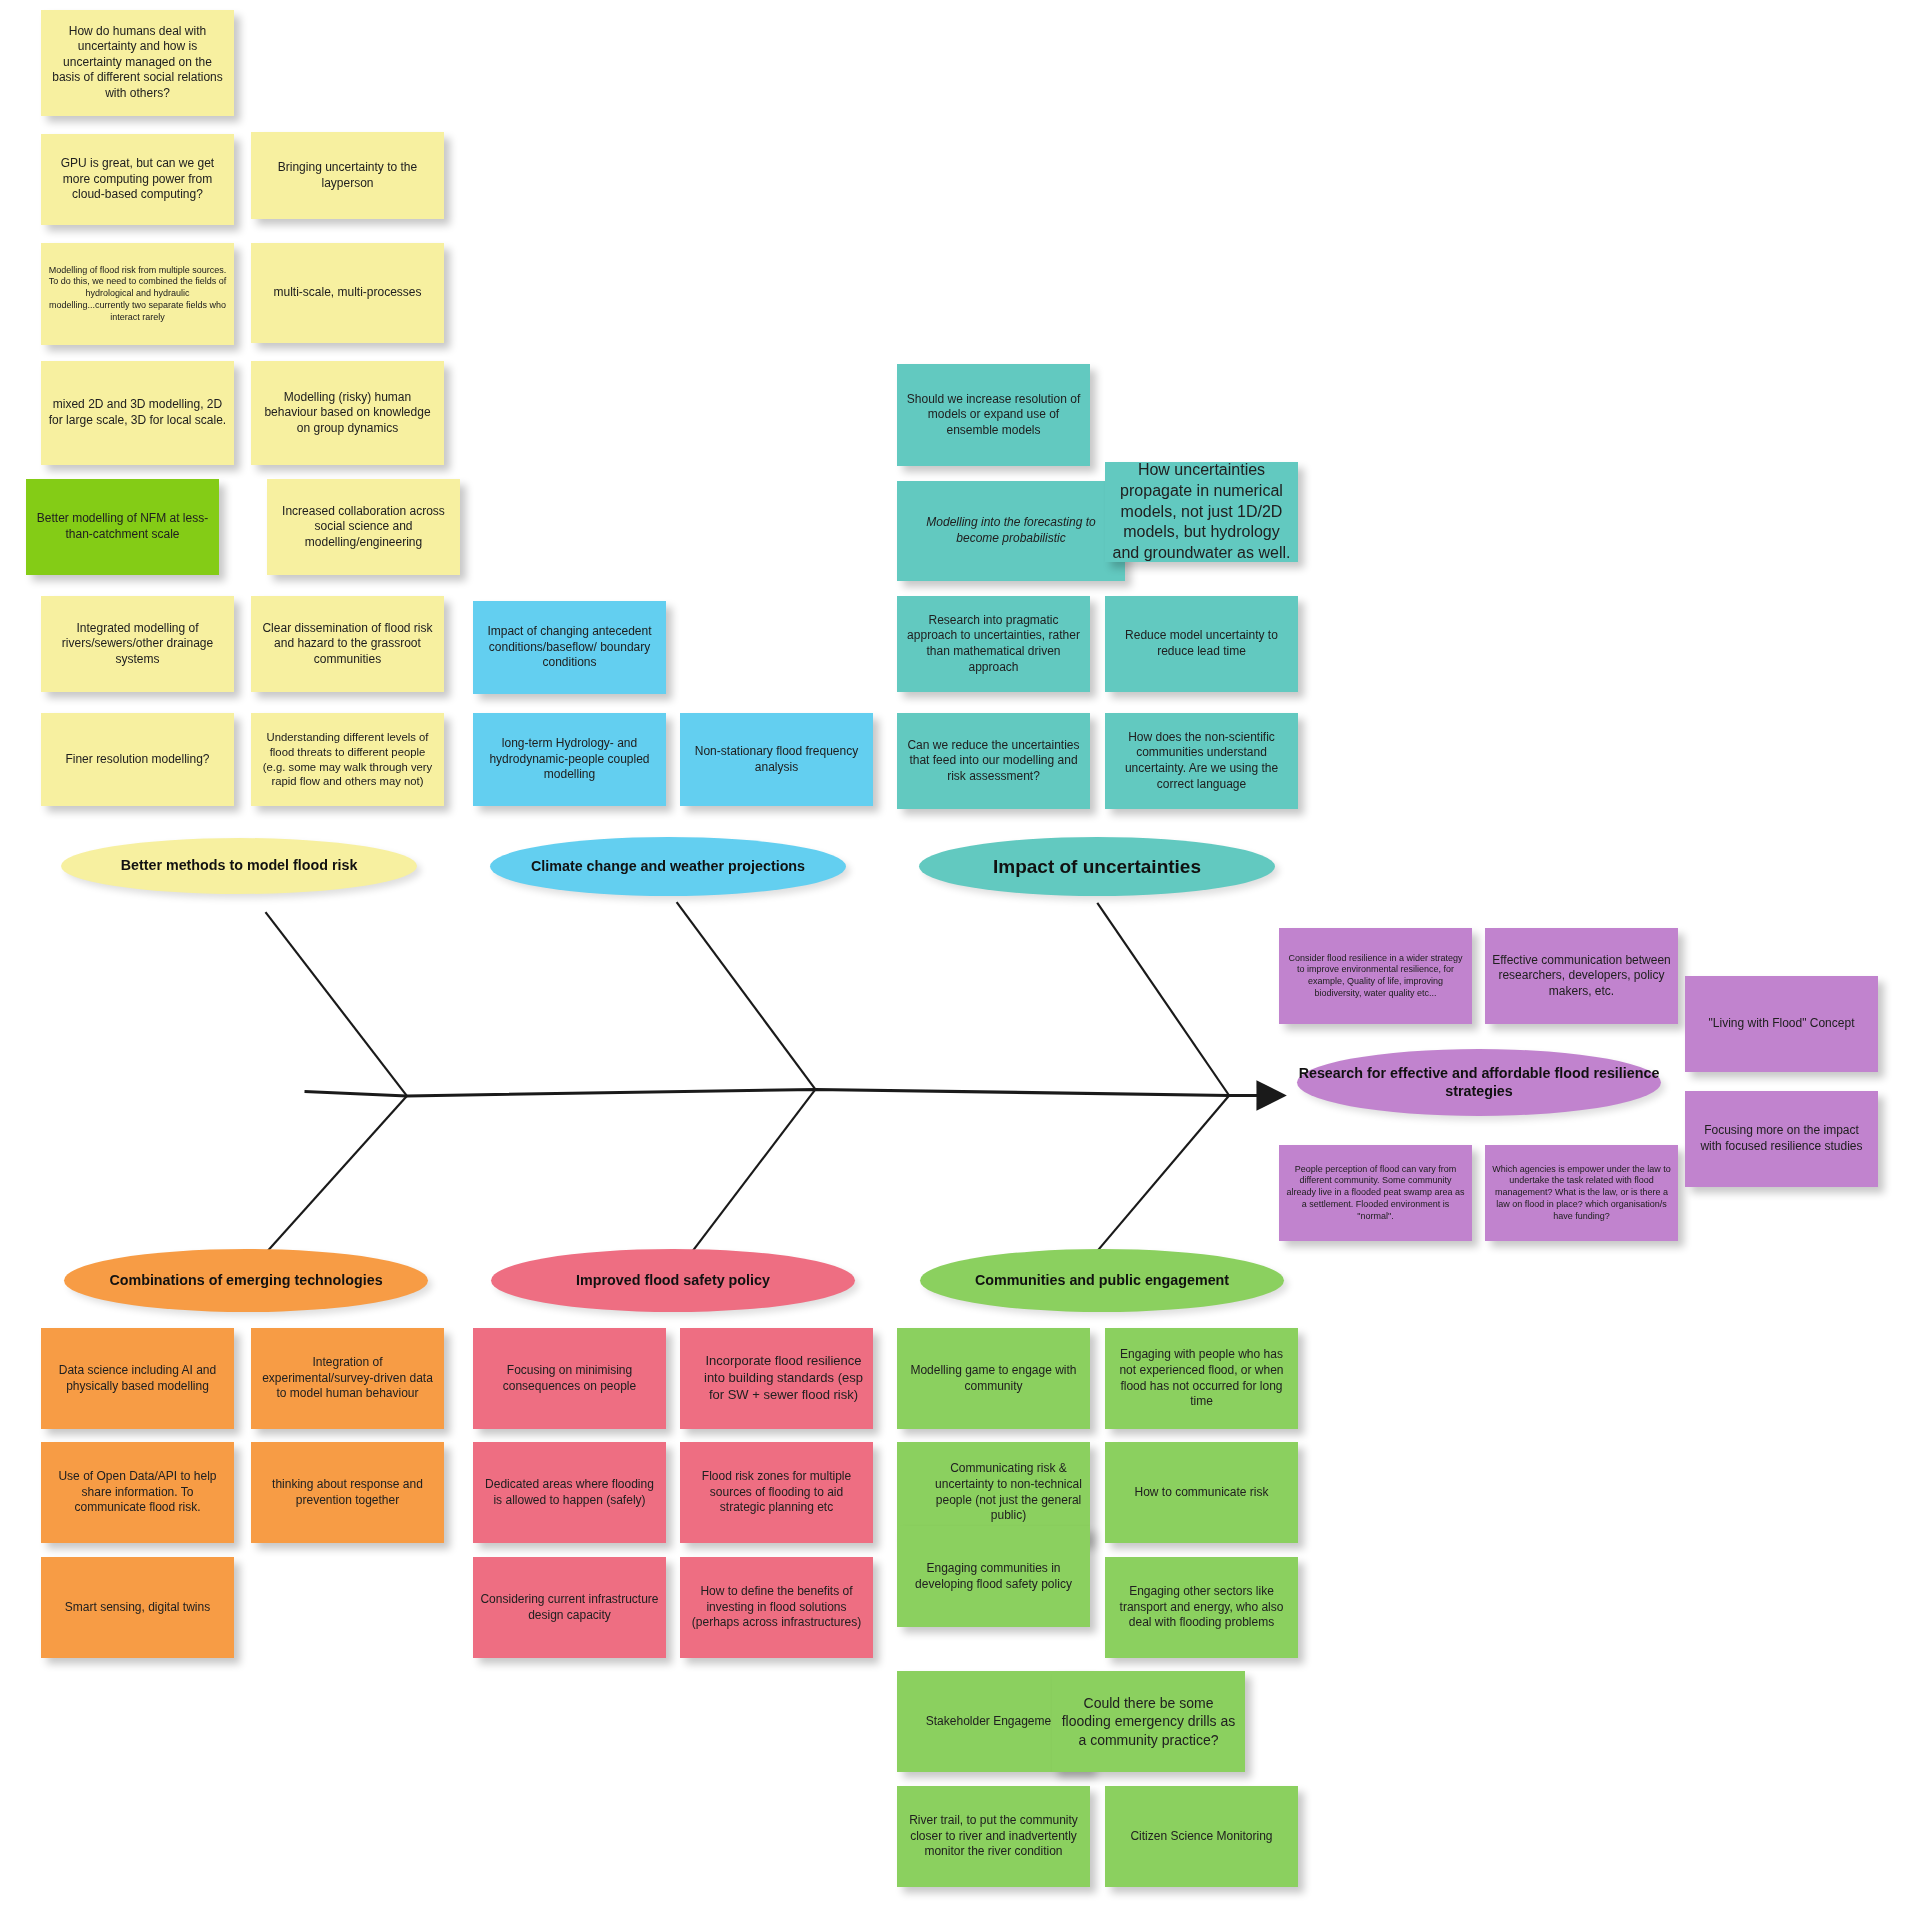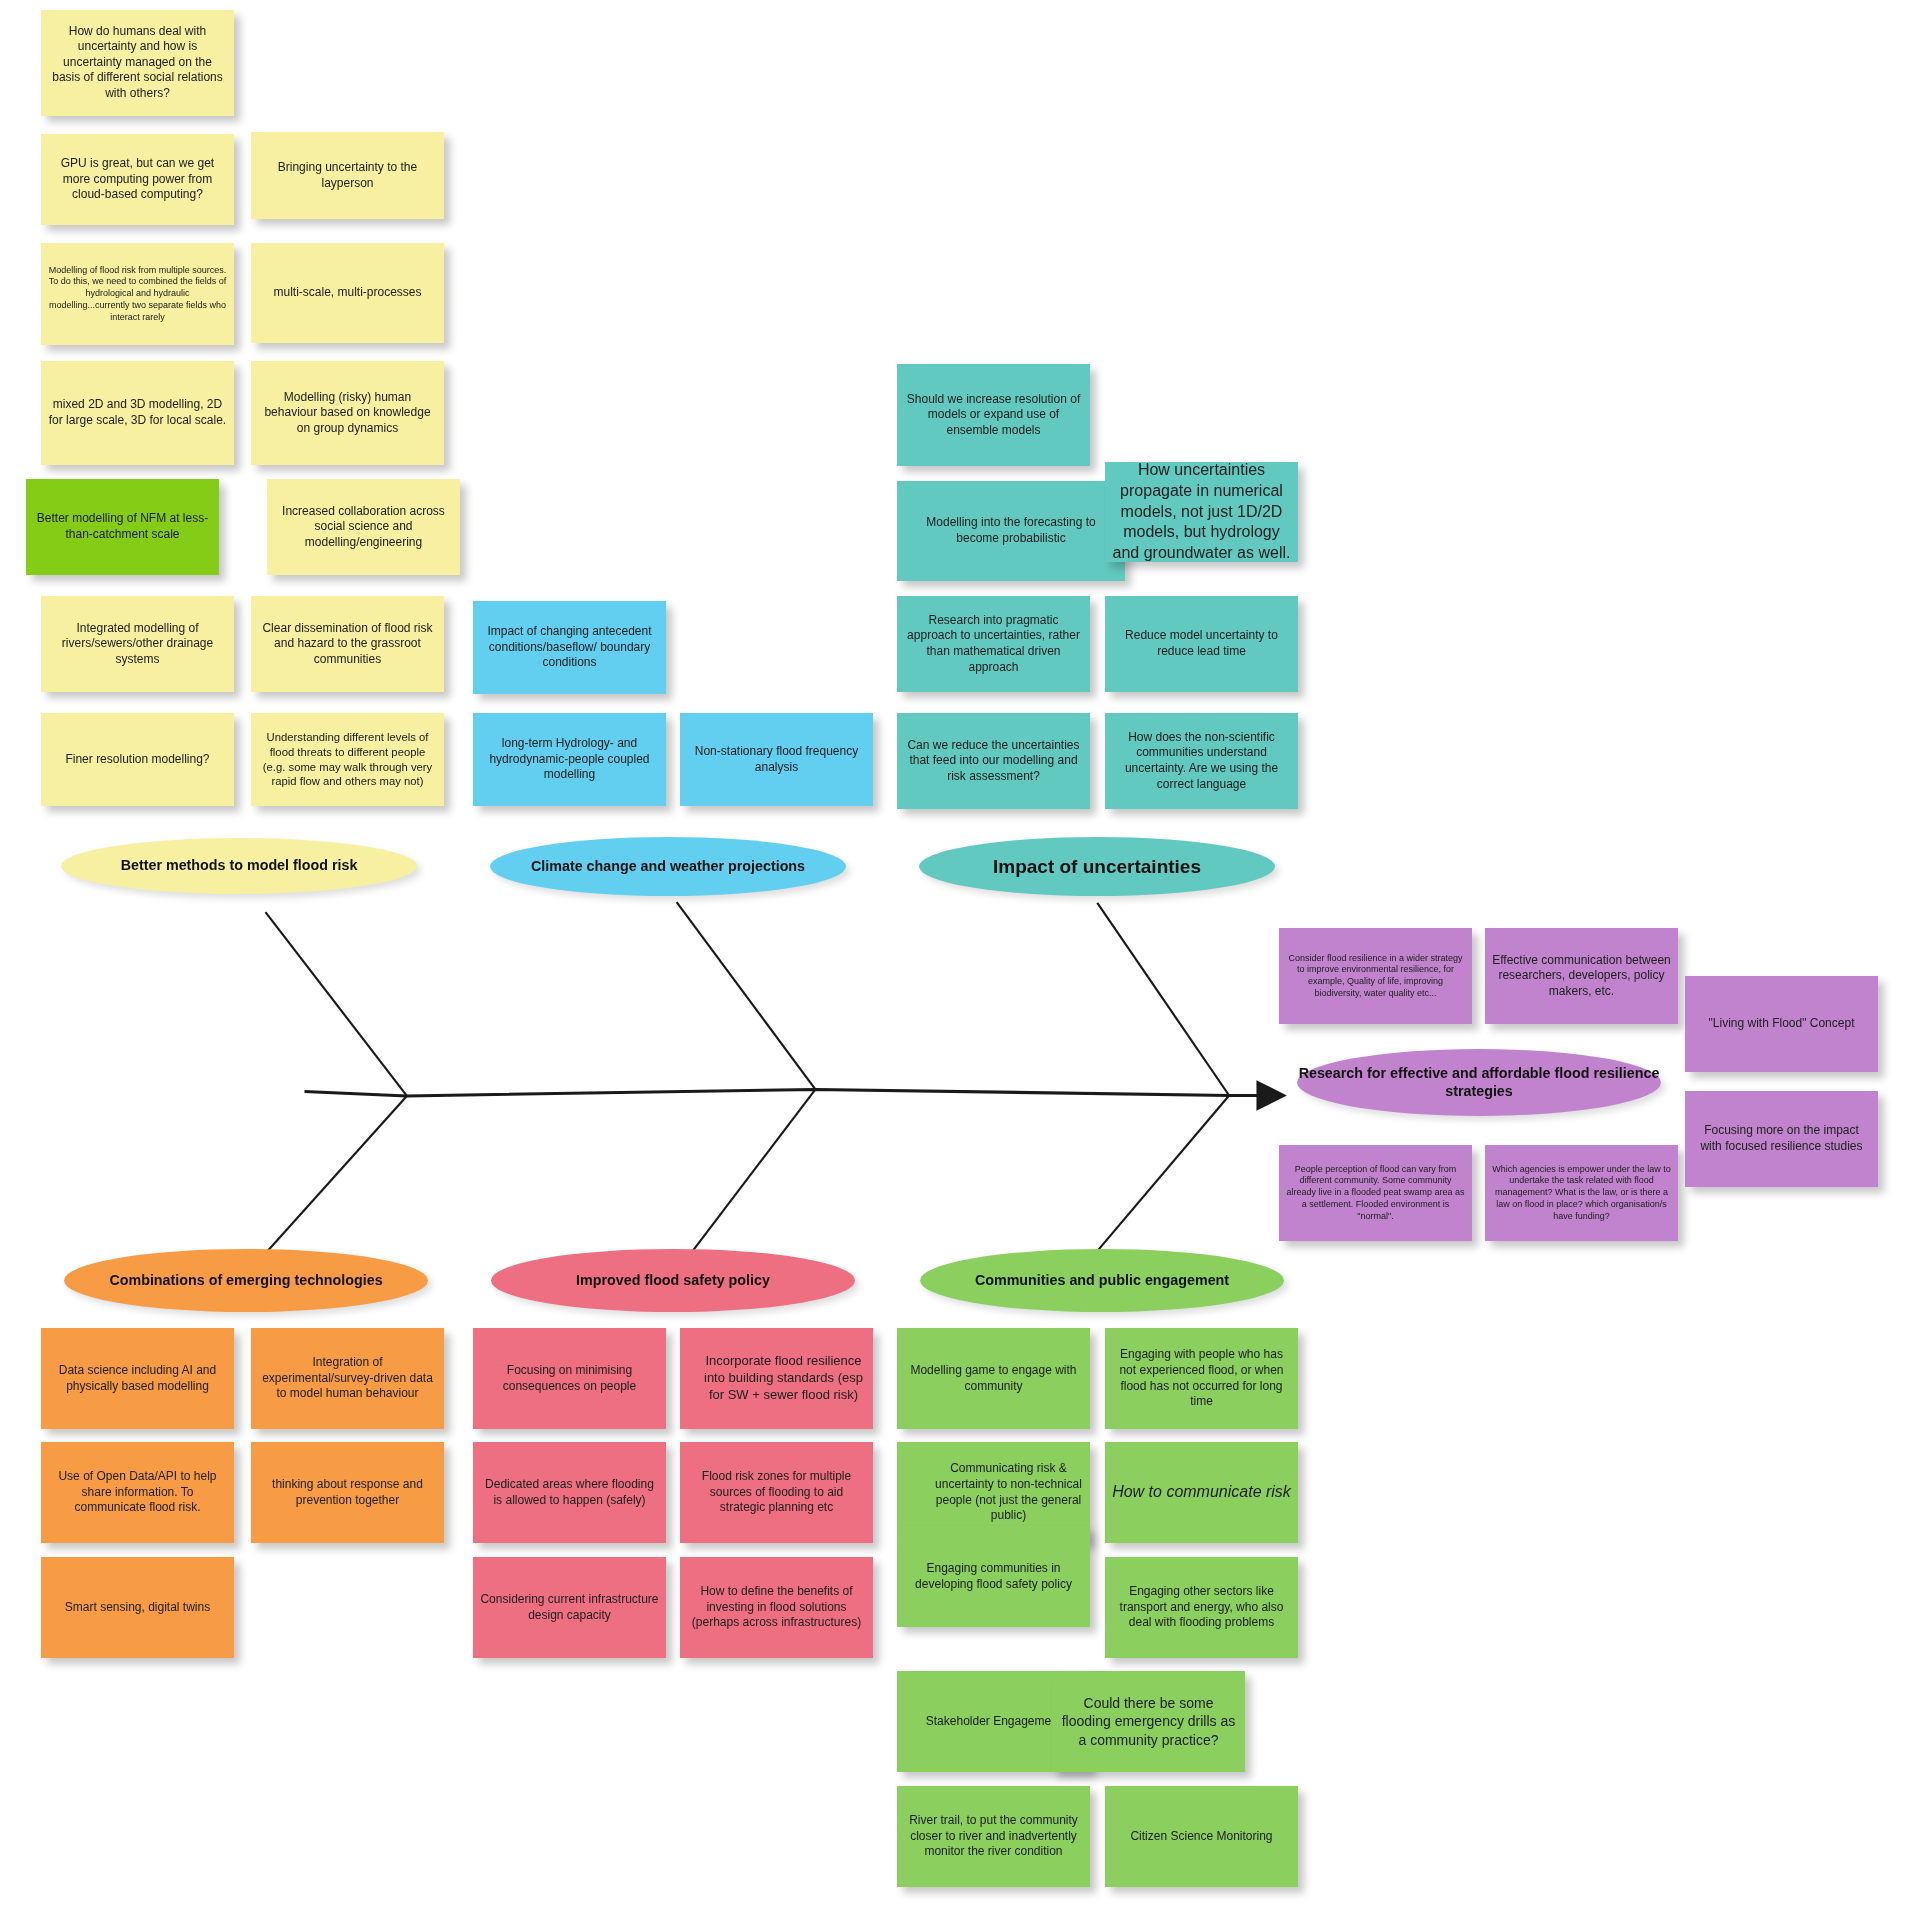--- a/index.html
+++ b/index.html
@@ -131,21 +131,21 @@
   </div>
 
   <div class="ellipse" style="left:490px;top:837px;width:356px;height:59px;background:#63cff0;font-size:14.3px;">
     <span>Climate change and weather projections</span>
   </div>
 
   <div class="note" style="left:897px;top:364px;width:193px;height:102px;background:#62c9c0;font-size:12px;">
     <span>Should we increase resolution of models or expand use of ensemble models</span>
   </div>
 
-  <div class="note" style="left:897px;top:481px;width:228px;height:100px;background:#62c9c0;font-size:12px;">
+  <div class="note" style="left:897px;top:481px;width:228px;height:100px;background:#62c9c0;font-size:12px;font-style:italic;">
     <span>Modelling into the forecasting to become probabilistic</span>
   </div>
 
   <div class="note" style="left:1105px;top:462px;width:193px;height:100px;background:#62c9c0;font-size:16px;">
     <span>How uncertainties propagate in numerical models, not just 1D/2D models, but hydrology and groundwater as well.</span>
   </div>
 
   <div class="note" style="left:897px;top:596px;width:193px;height:96px;background:#62c9c0;font-size:12px;">
     <span>Research  into pragmatic approach to uncertainties, rather than mathematical driven approach</span>
   </div>
@@ -255,21 +255,21 @@
   </div>
 
   <div class="note" style="left:1105px;top:1328px;width:193px;height:101px;background:#8bd05f;font-size:12px;">
     <span>Engaging with people who has not  experienced flood, or when flood has not occurred for long time</span>
   </div>
 
   <div class="note" style="left:897px;top:1442px;width:193px;height:101px;background:#8bd05f;font-size:12px;padding-left:37px;">
     <span>Communicating risk &amp; uncertainty to non-technical people (not just the general public)</span>
   </div>
 
-  <div class="note" style="left:1105px;top:1442px;width:193px;height:101px;background:#8bd05f;font-size:16px;font-style:italic;">
+  <div class="note" style="left:1105px;top:1442px;width:193px;height:101px;background:#8bd05f;font-size:12px;">
     <span>How to communicate risk</span>
   </div>
 
   <div class="note" style="left:897px;top:1526px;width:193px;height:101px;background:#8bd05f;font-size:12px;">
     <span>Engaging communities in developing flood safety policy</span>
   </div>
 
   <div class="note" style="left:1105px;top:1557px;width:193px;height:101px;background:#8bd05f;font-size:12px;">
     <span>Engaging other sectors like transport and energy, who also deal with flooding problems</span>
   </div>

